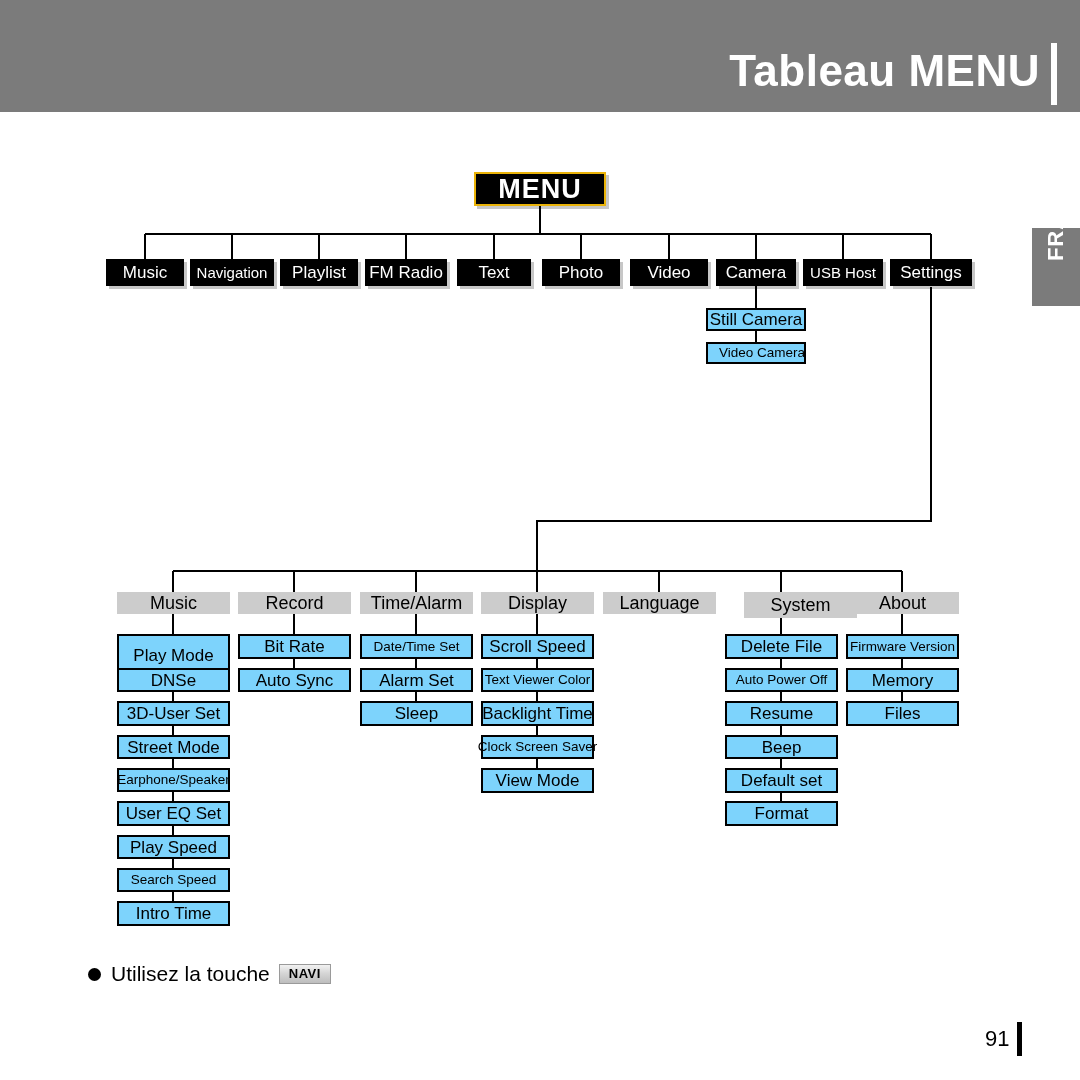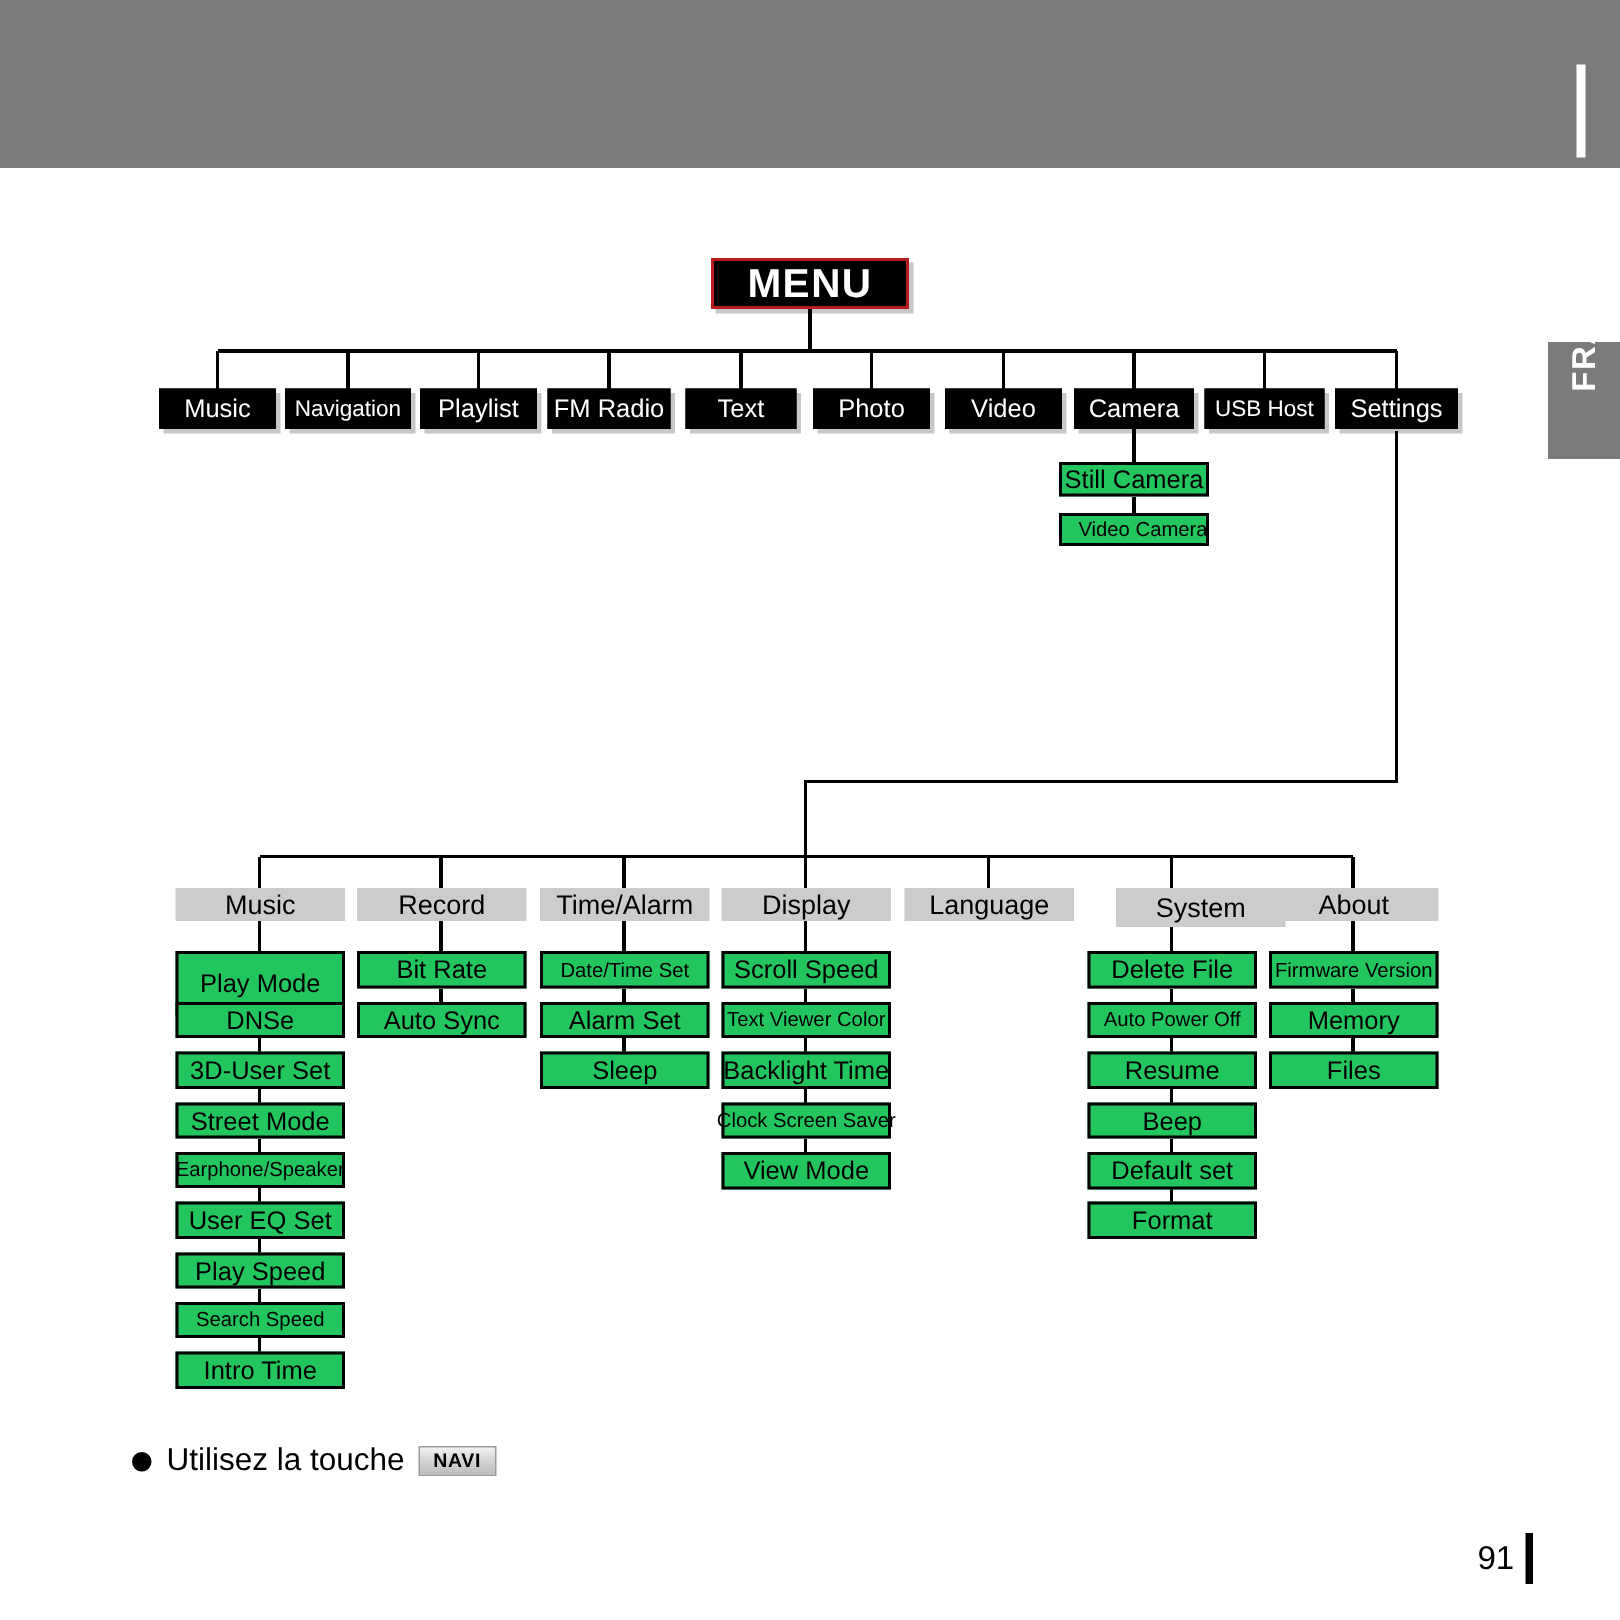--- a/index.html
+++ b/index.html
@@ -90,40 +90,40 @@
     align-items: center;
     justify-content: center;
     white-space: nowrap;
     line-height: 1;
   }
 
   
   .node.root {
     background: #000000;
     color: #ffffff;
-    border: 2px solid #b91c1c;
+    border: 2px solid #eab308;
     font-size: 27px;
     font-weight: bold;
     box-shadow: 3px 3px 0 rgba(0,0,0,0.22);
     letter-spacing: 1px;
   }
 
   
   .node.lvl1 {
     background: #000000;
     color: #ffffff;
     border: 1px solid #000;
     font-size: 17px;
     box-shadow: 3px 3px 0 rgba(0,0,0,0.22);
   }
   .node.lvl1.small { font-size: 15px; }
 
   
   .node.leaf {
-    background: #22c55e;
+    background: #7dd3fc;
     color: #000000;
     border: 2px solid #000;
     font-size: 17px;
   }
   .node.leaf.small { font-size: 13.5px; }
 
   
   .node.grp {
     background: #cccccc;
     color: #000000;
@@ -173,20 +173,21 @@
     top: 1022px;
     width: 5px;
     height: 34px;
     background: #000;
   }
 </style>
 </head>
 <body>
 
 <div id="header-band">
+  <div id="header-title">Tableau MENU</div>
   <div id="header-rule"></div>
 </div>
 
 <div id="fra-tab">
   <div class="fra-label">FRA</div>
 </div>
 
 <div id="diagram">
   <svg id="lines" viewBox="0 0 1080 1080">
     <g stroke="#000" stroke-width="2.2" fill="none" shape-rendering="crispEdges">

